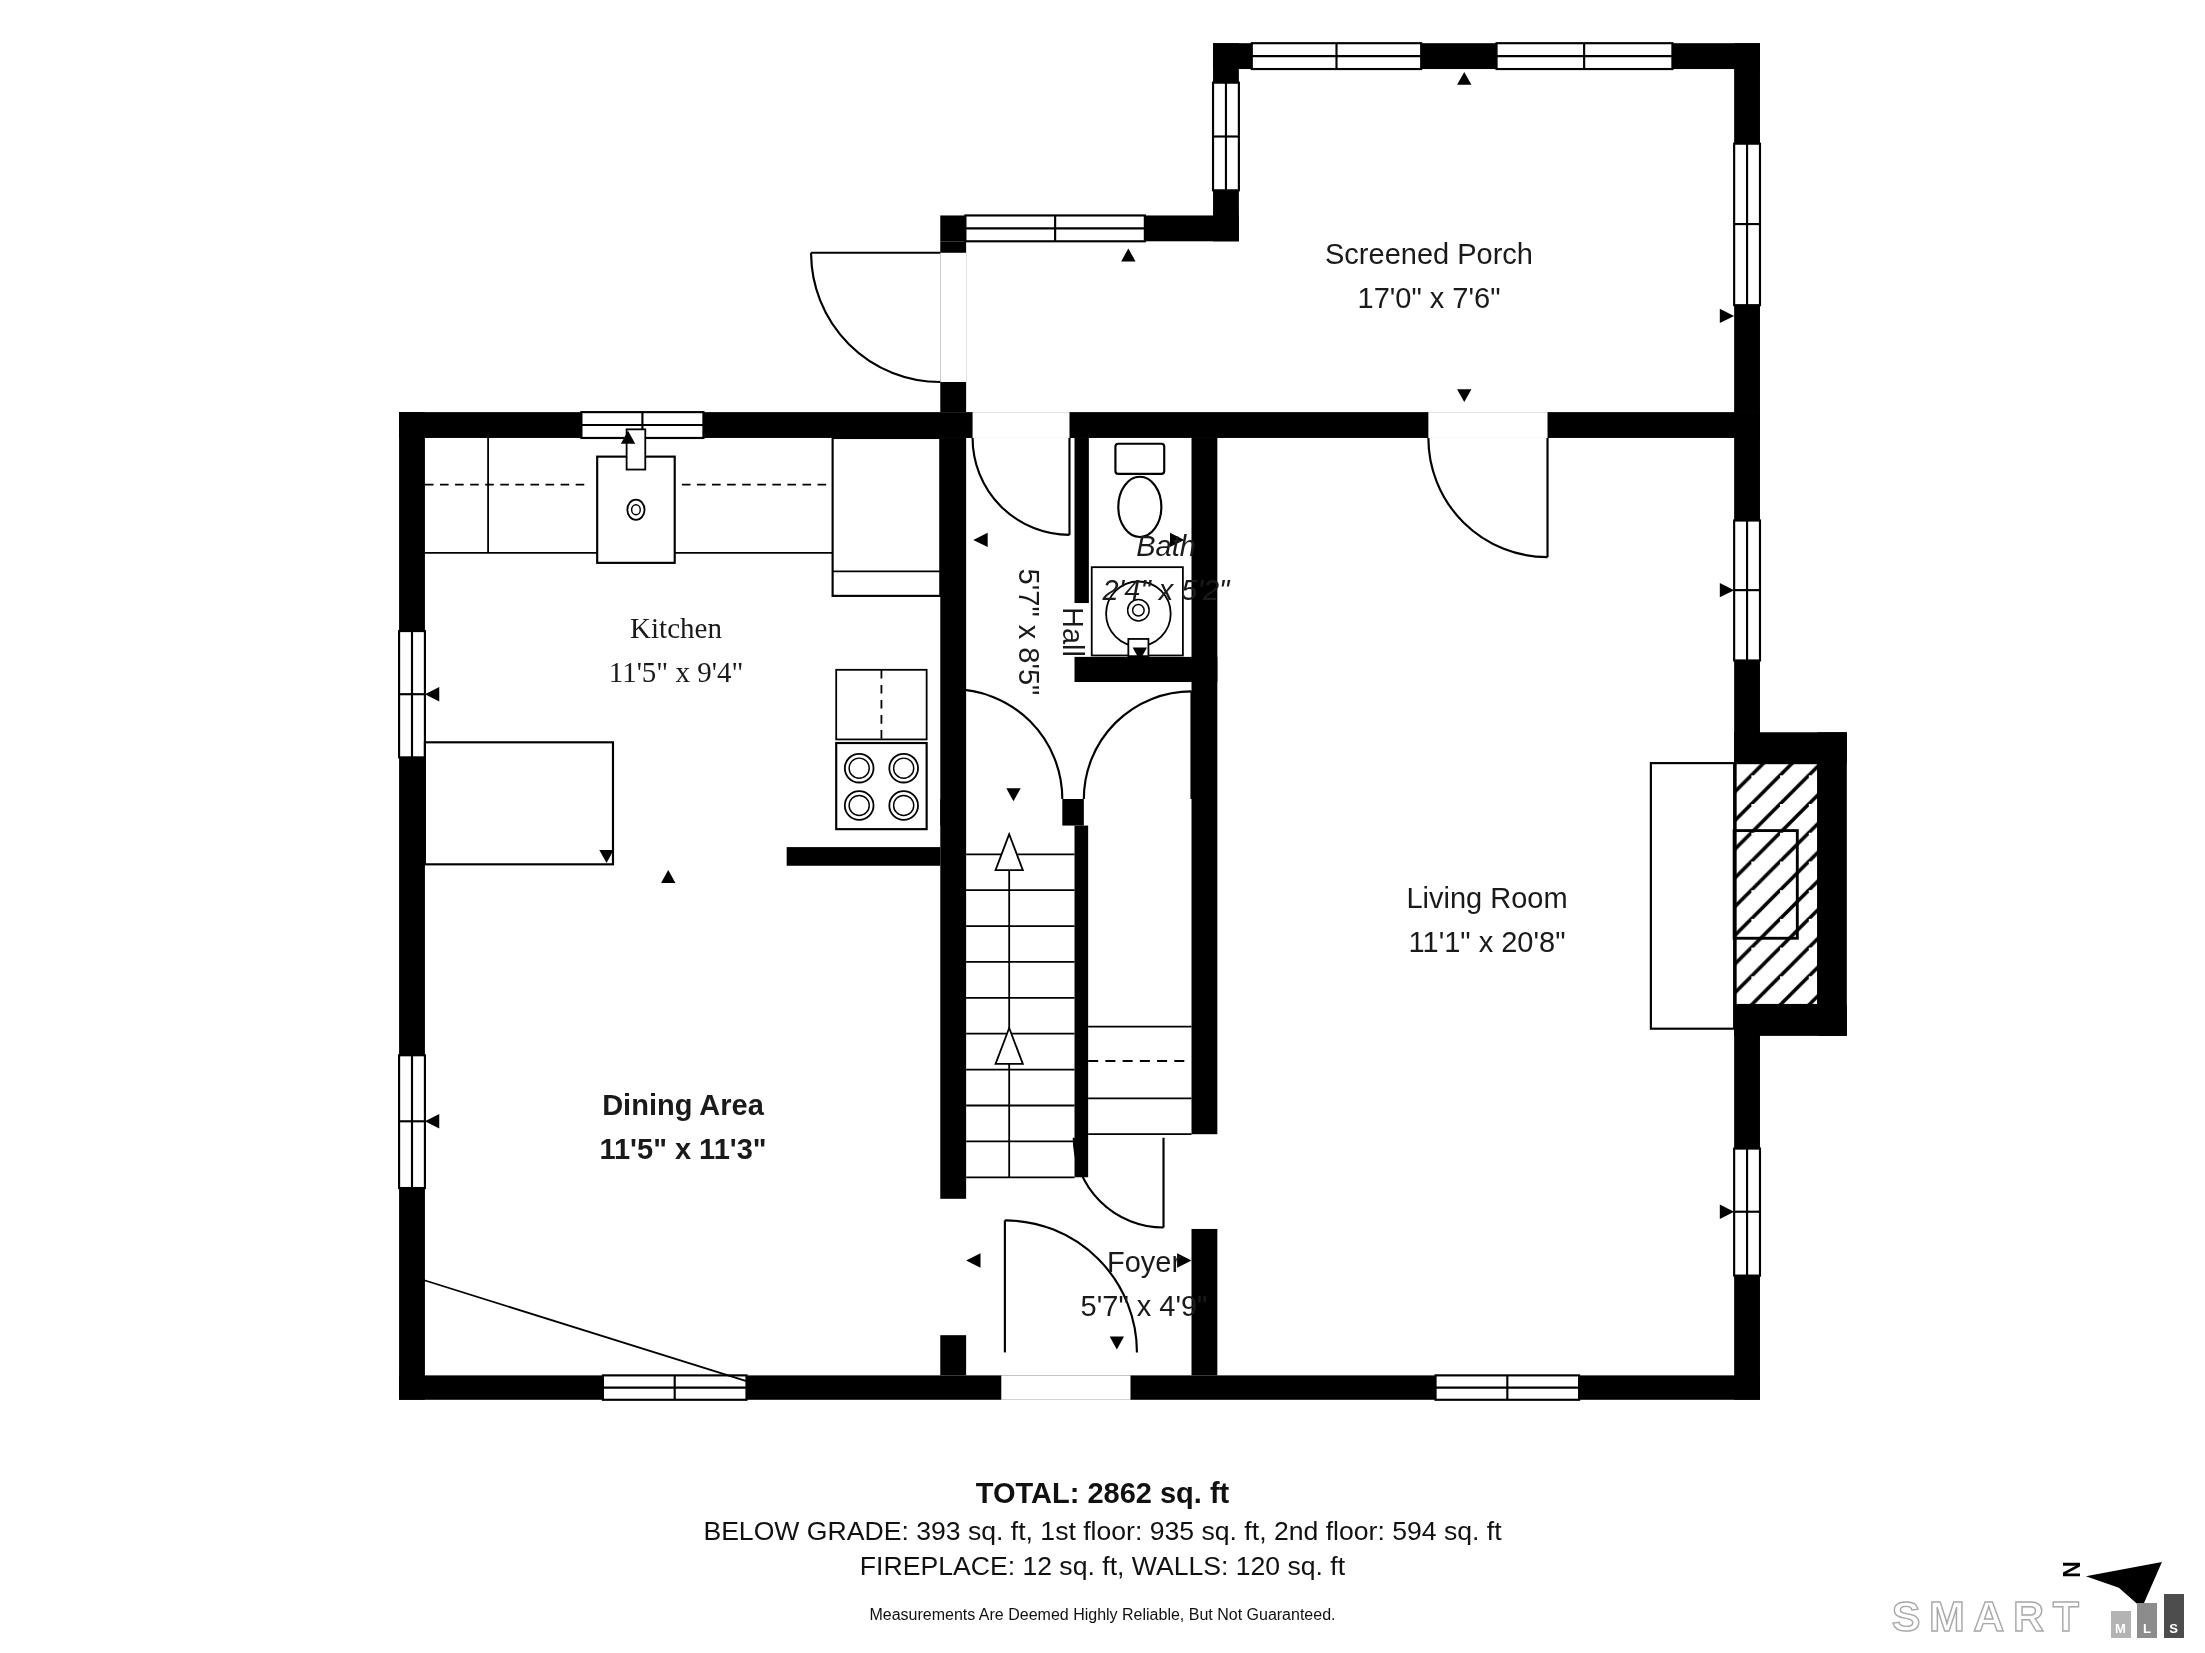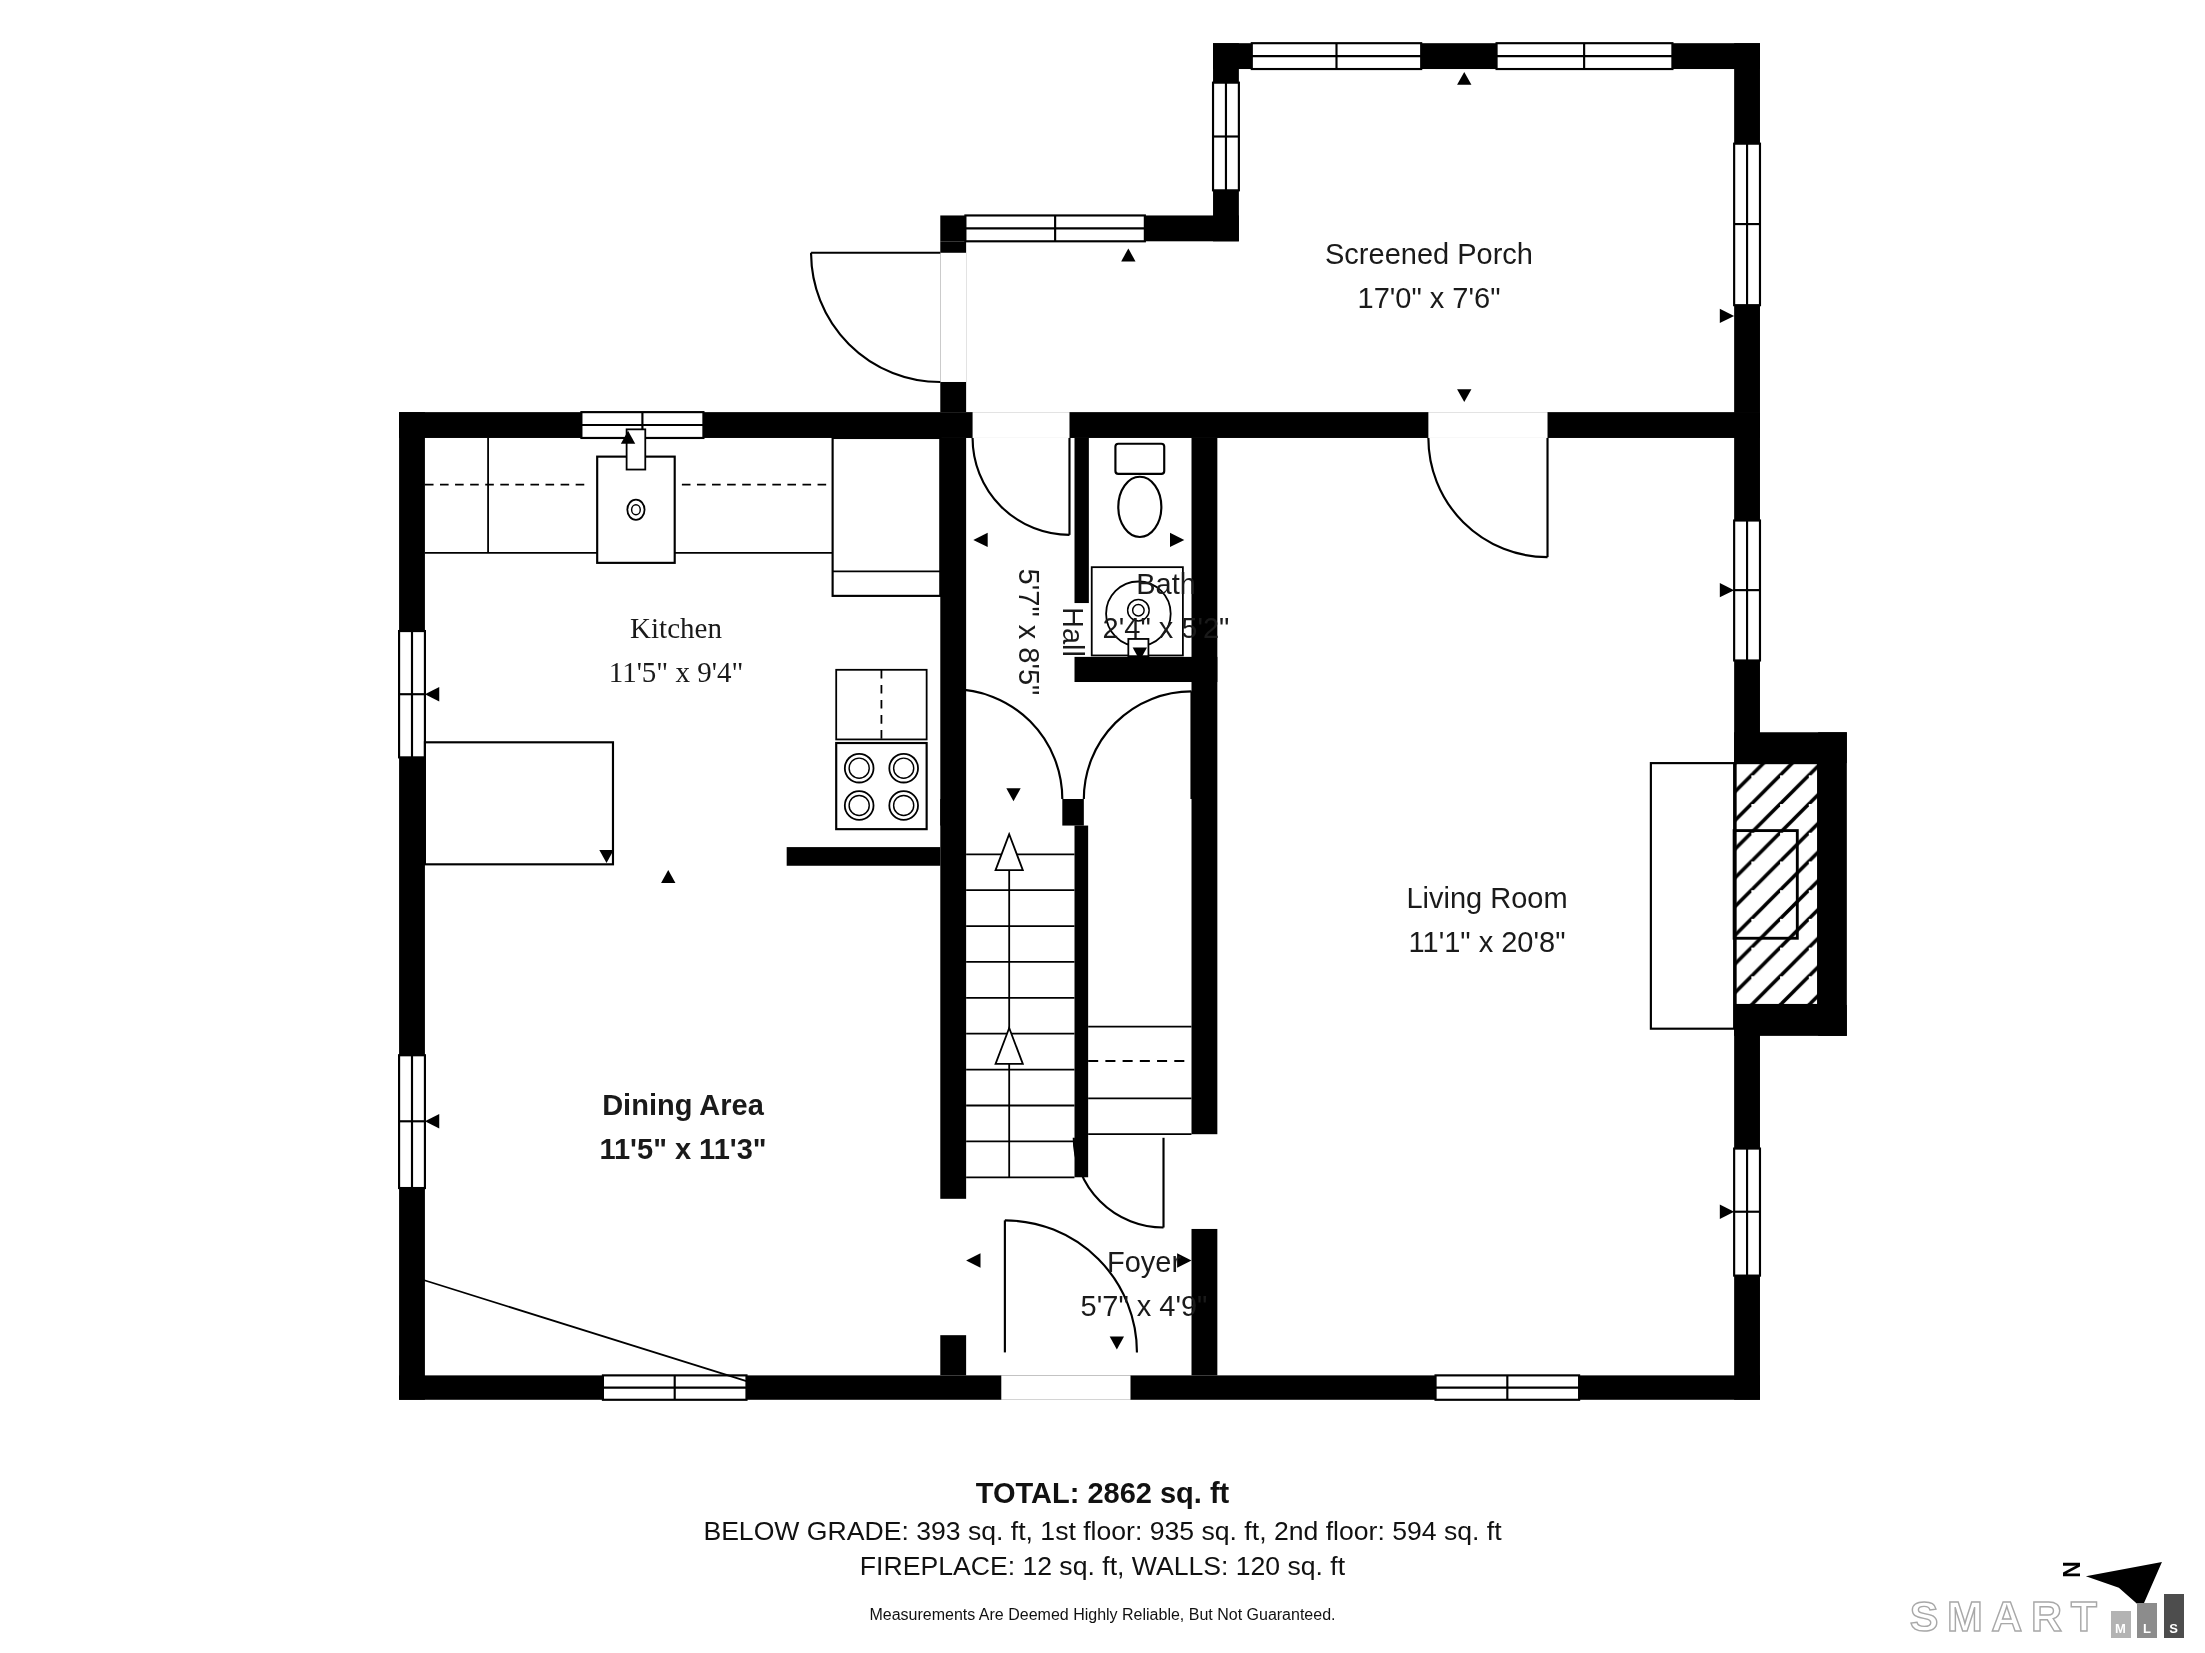--- a/index.html
+++ b/index.html
@@ -6,21 +6,21 @@
   body{width:2205px;height:1654px;overflow:hidden;font-family:"Liberation Sans",sans-serif;}
   .canvas{position:relative;width:2205px;height:1654px;background:#fff;}
   .plan-svg{position:absolute;left:0;top:0;}
   .plan-label{position:absolute;transform:translate(-50%,-50%);text-align:center;
     color:#1a1a1a;font-size:29px;line-height:1.5;white-space:nowrap;}
   .plan-label.rotated{transform:translate(-50%,-50%) rotate(90deg);}
   .summary{position:absolute;left:0;right:0;top:1477px;text-align:center;color:#111;}
   .summary .total{font-weight:bold;font-size:29px;margin:0 0 5.7px 0;}
   .summary .sline{font-size:26.6px;margin:4.3px 0;}
   .summary .disclaimer{font-size:16px;margin-top:24.4px;}
-  .brand{position:absolute;right:21.5px;bottom:16px;display:flex;align-items:flex-end;gap:5px;}
+  .brand{position:absolute;right:21.5px;bottom:16px;display:flex;align-items:flex-end;gap:23px;}
   .brand-word{font-size:43px;font-weight:bold;letter-spacing:8.6px;line-height:1;
     color:#fff;-webkit-text-stroke:1.4px #a8a8a8;text-shadow:0 0 0.7px #bbb;}
   .bars{display:flex;align-items:flex-end;gap:6.5px;}
   .bar{width:20px;display:flex;align-items:flex-end;justify-content:center;
     color:#fff;font-size:13px;font-weight:bold;padding-bottom:2.2px;}
   .bar.m{height:24.4px;background:#b3b3b3;}
   .bar.l{height:33px;background:#8c8c8c;}
   .bar.s{height:42px;background:#4d4d4d;}
   .north-n{position:absolute;left:2062px;top:1556px;font-size:23px;font-weight:bold;color:#000;
     transform:rotate(90deg);}
@@ -268,21 +268,21 @@
   </svg>
 
   <div class="plan-label" style="left:1429px;top:276px;">
     <span>Screened Porch</span><br>
     <span>17'0" x 7'6"</span>
   </div>
   <div class="plan-label" style="left:676px;top:650px;font-family:Liberation Serif, serif;">
     <span>Kitchen</span><br>
     <span>11'5" x 9'4"</span>
   </div>
-  <div class="plan-label" style="left:1166px;top:606px;">
+  <div class="plan-label" style="left:1166px;top:568px;font-style:italic;">
     <span>Bath</span><br>
     <span>2'4" x 5'2"</span>
   </div>
   <div class="plan-label rotated" style="left:1050px;top:632px;">
     <span>Hall</span><br>
     <span>5'7" x 8'5"</span>
   </div>
   <div class="plan-label" style="left:1487px;top:920px;">
     <span>Living Room</span><br>
     <span>11'1" x 20'8"</span>

